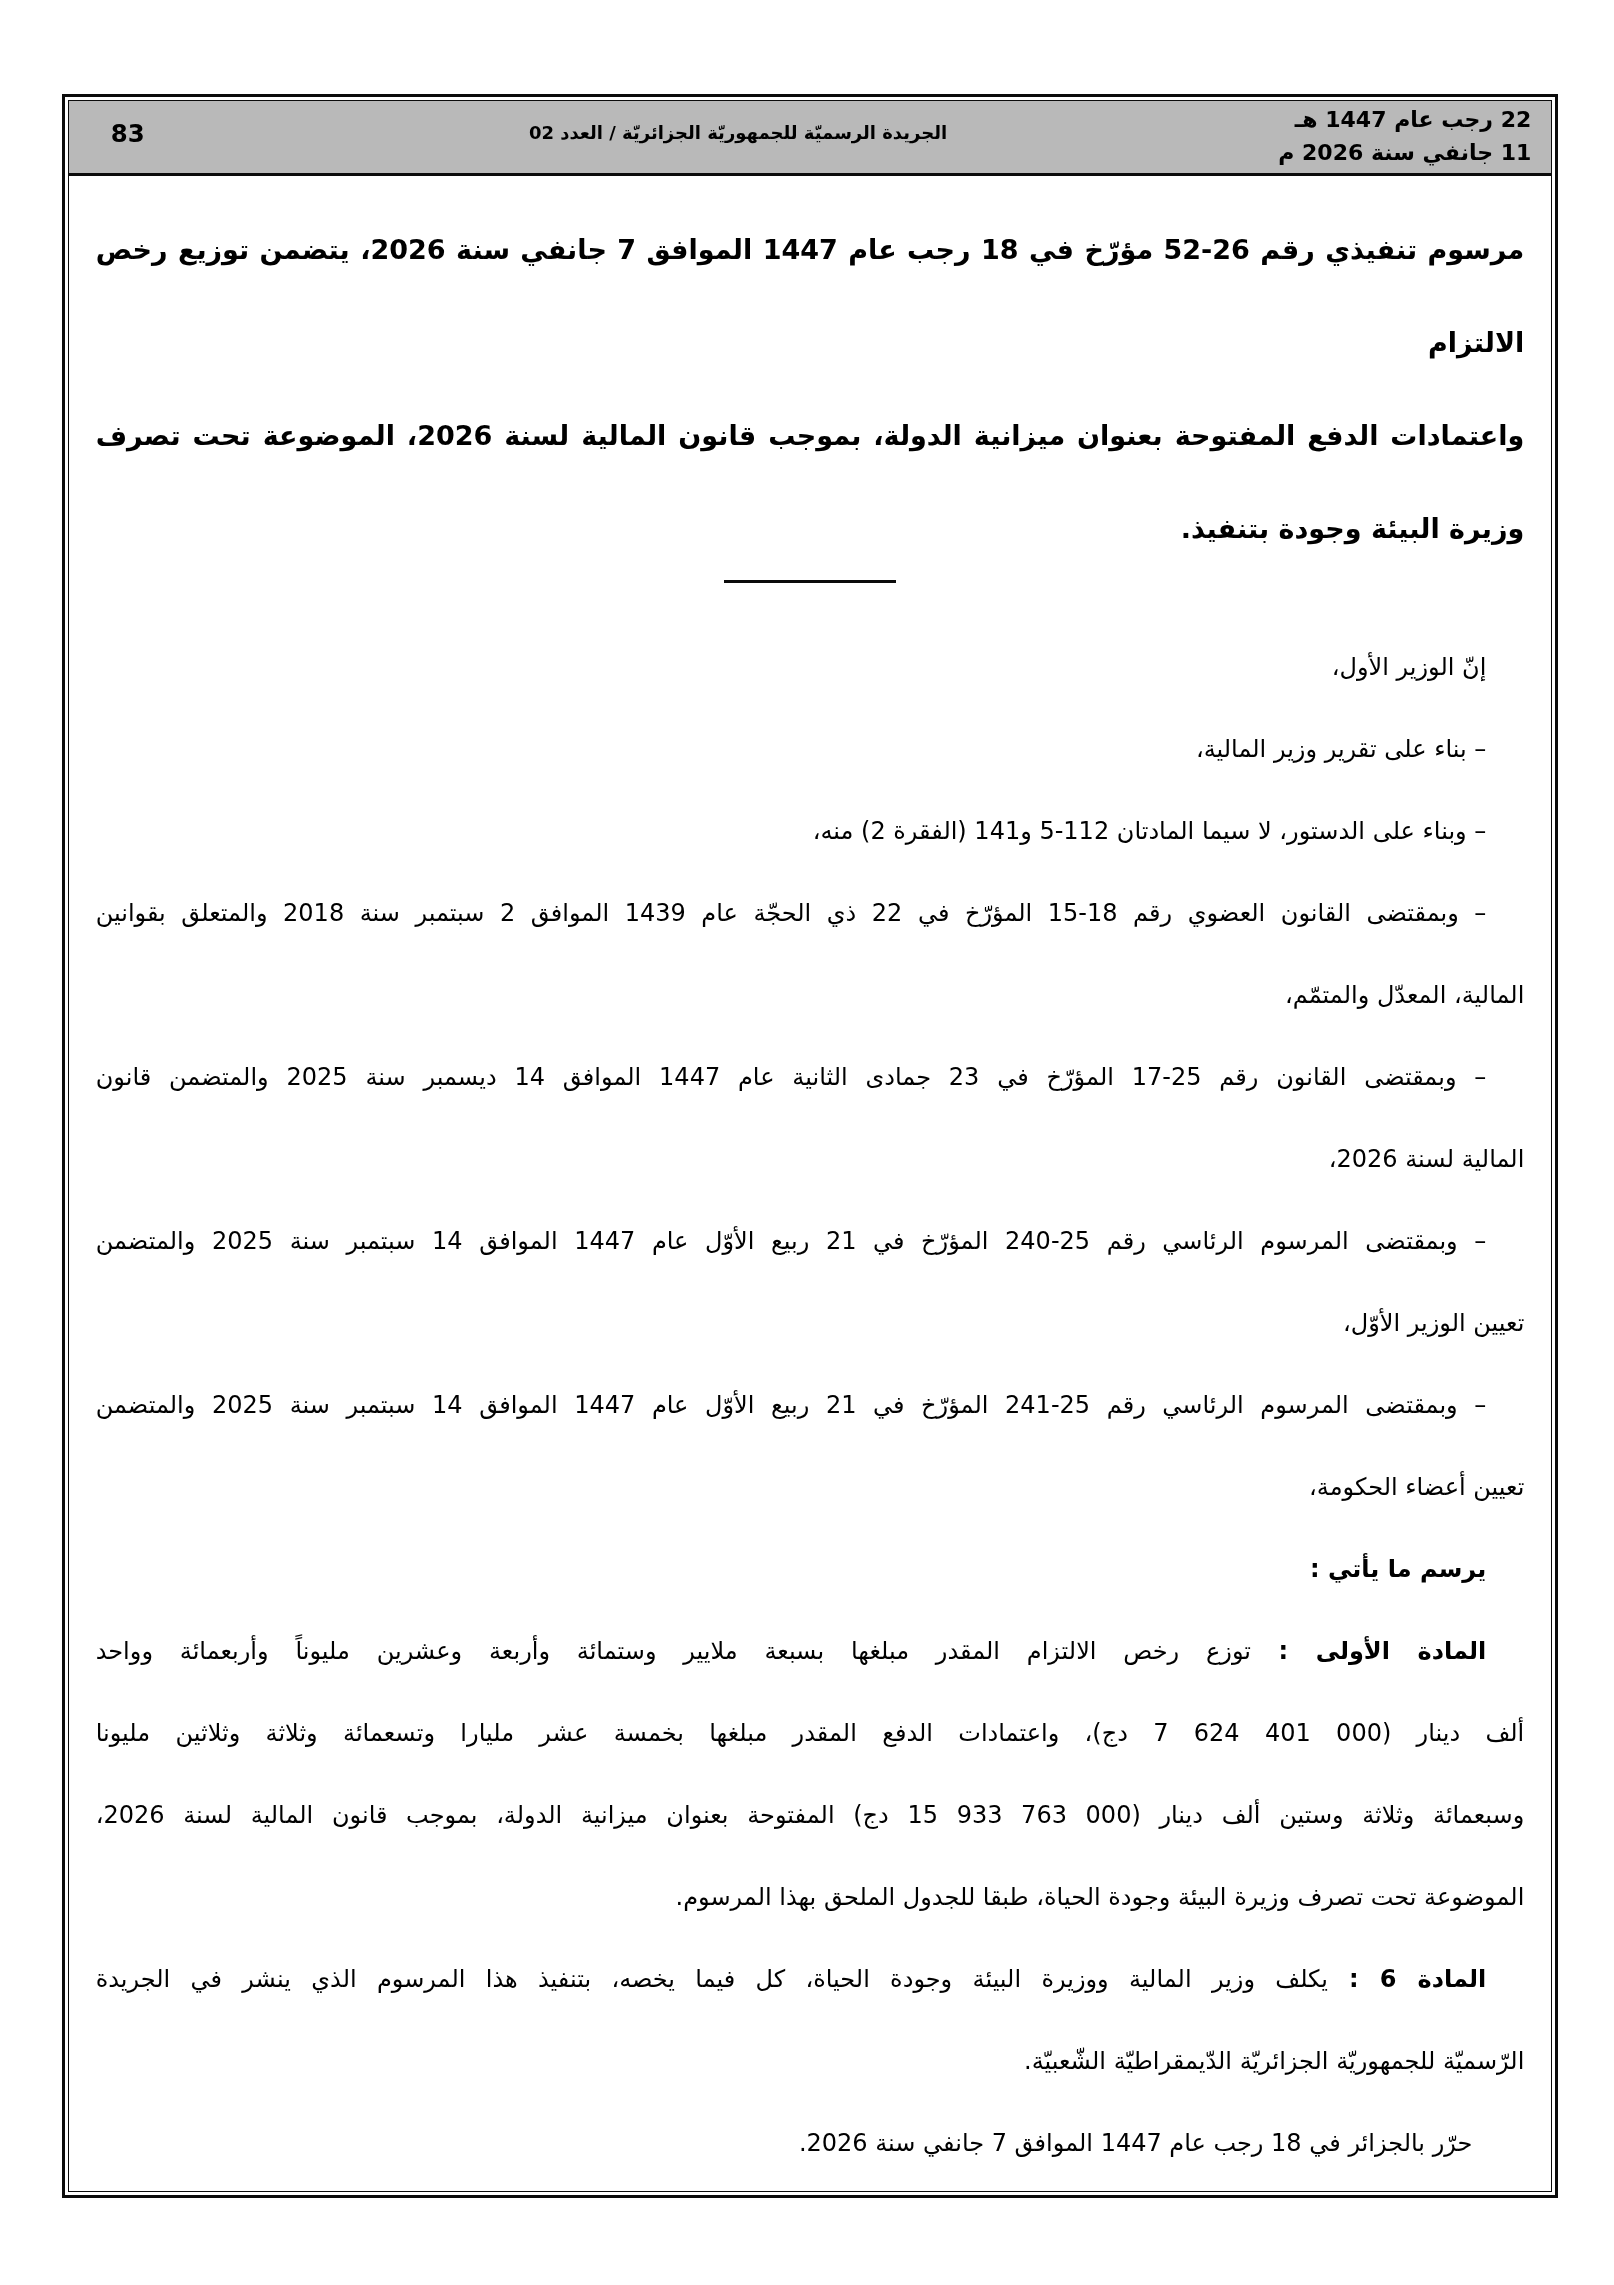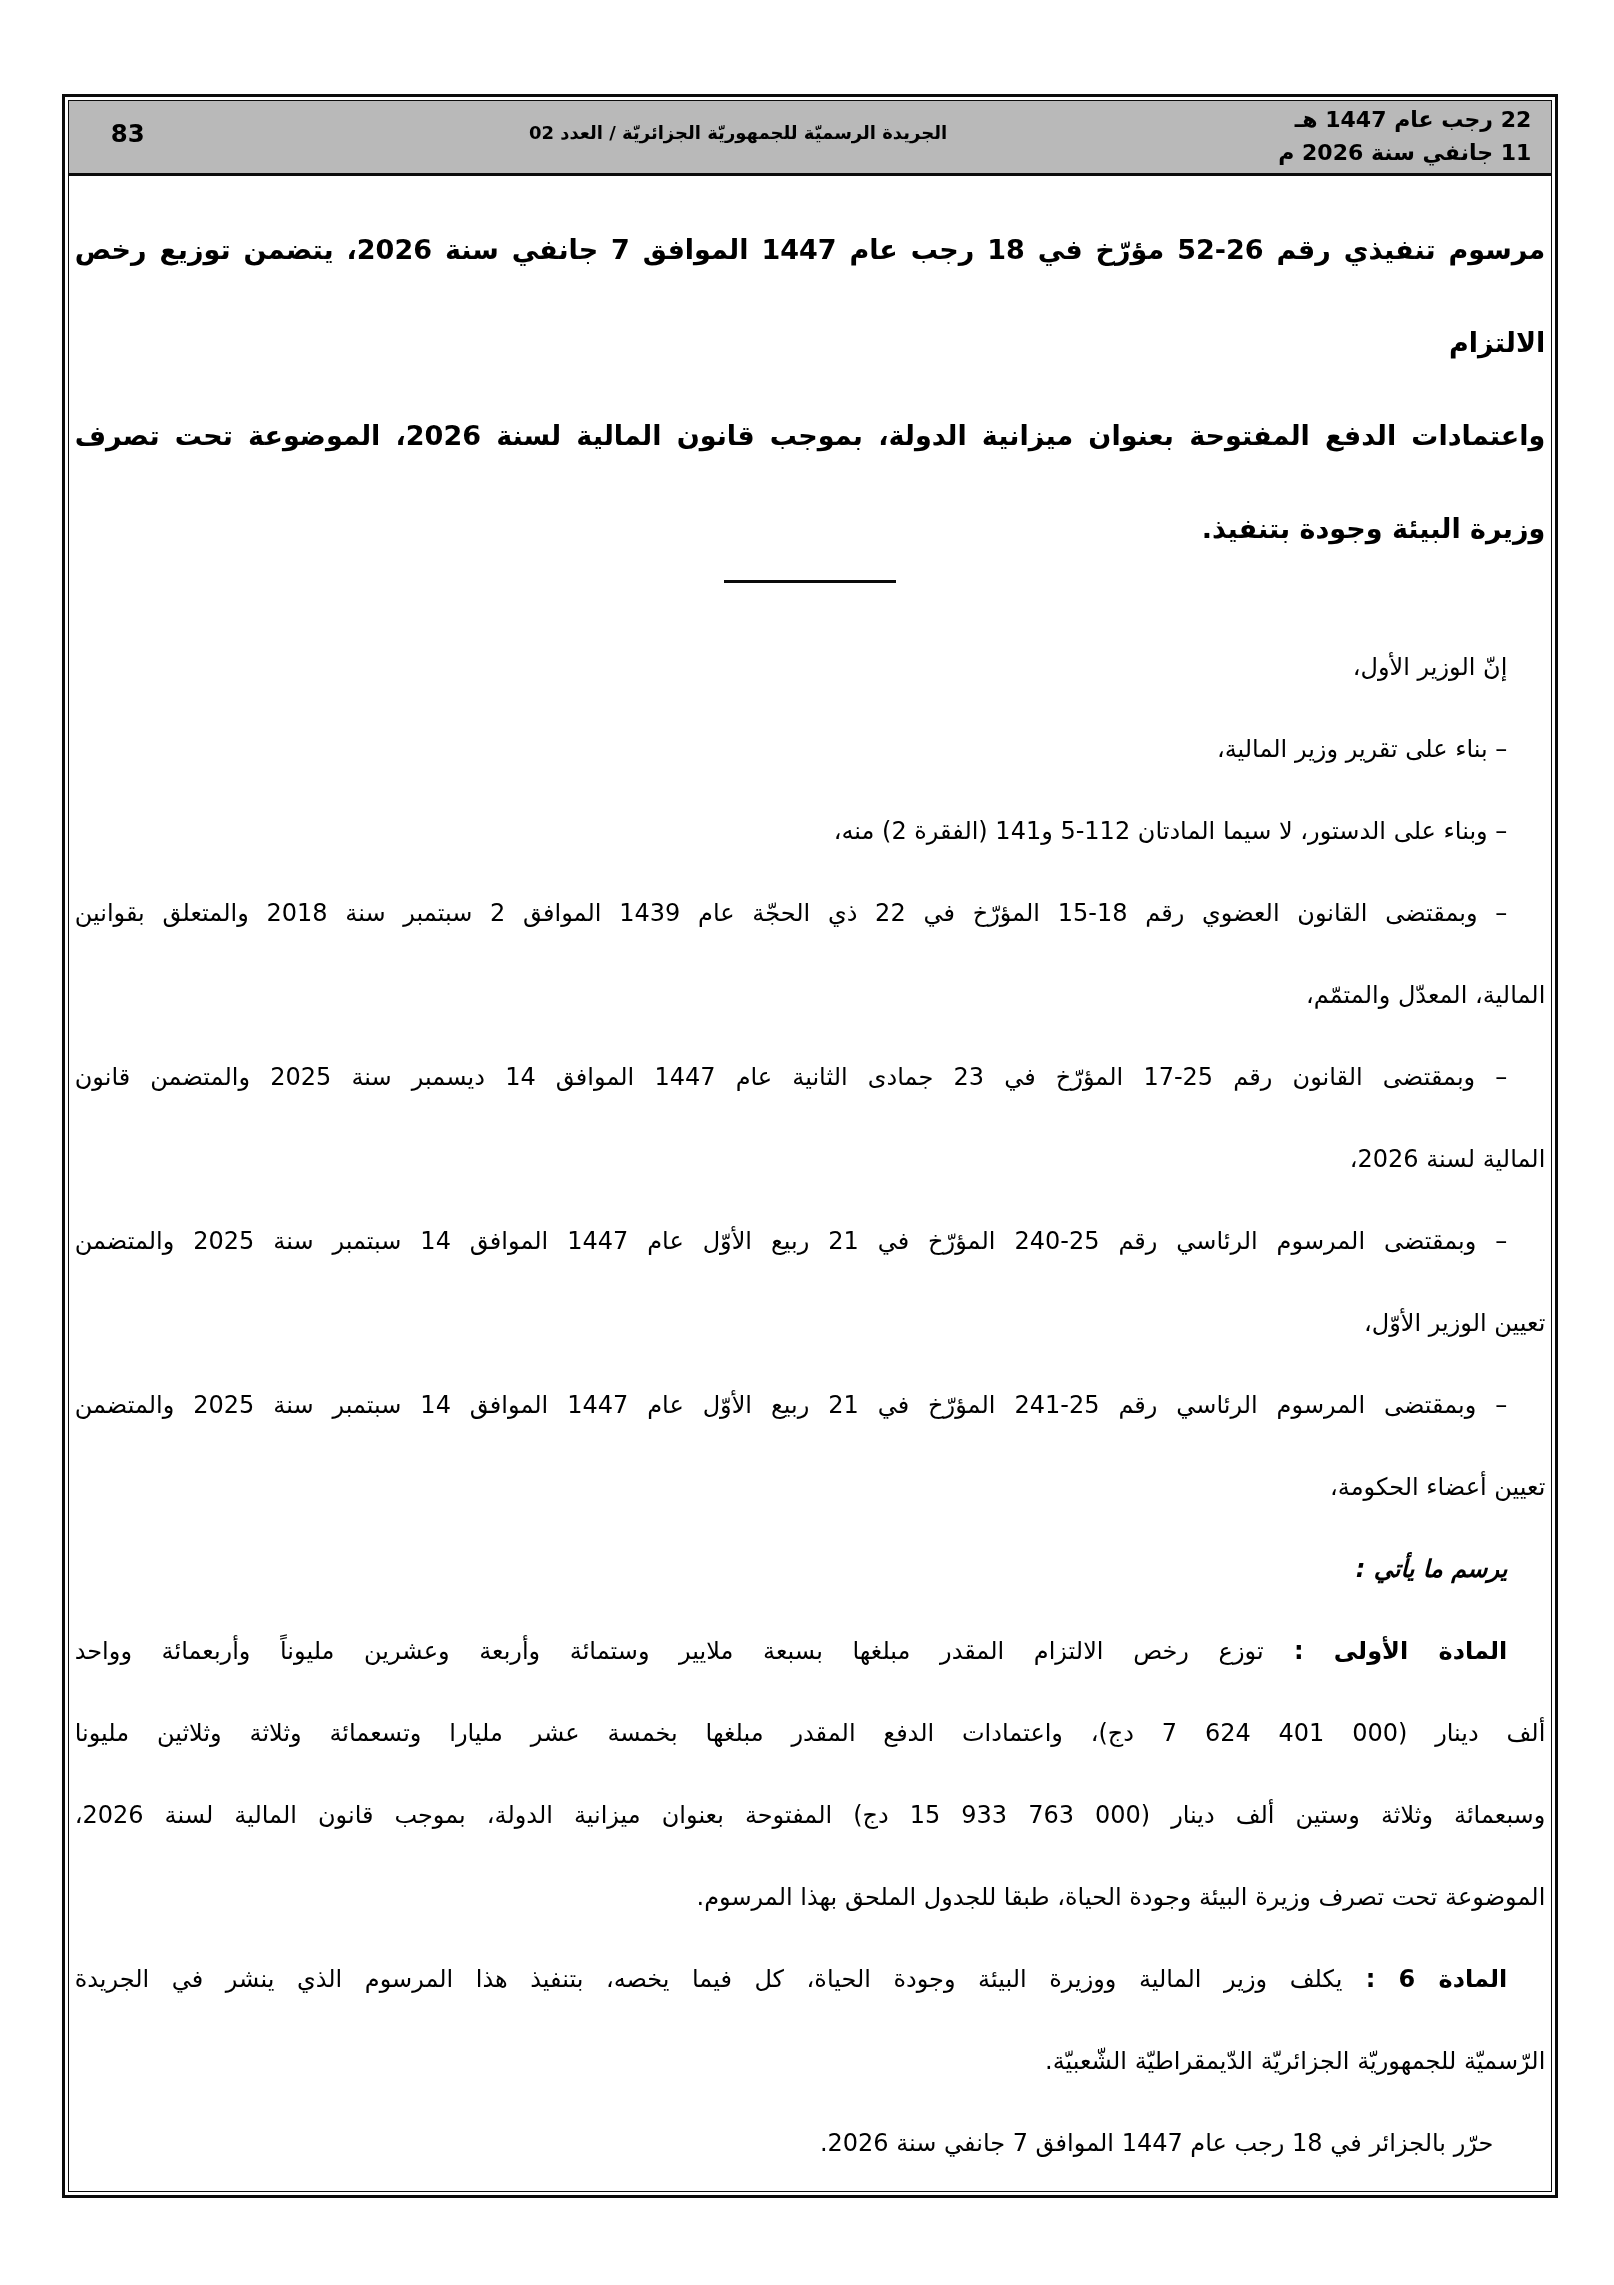--- a/index.html
+++ b/index.html
@@ -37,21 +37,21 @@
     position:absolute; left:109px; right:253px; top:21px;
     text-align:center; font-size:18px; font-weight:bold;
     white-space:nowrap;
   }
   .band .dates {
     position:absolute; right:20px; top:2.7px;
     text-align:right; font-size:22px; font-weight:bold;
     line-height:33px; white-space:nowrap;
   }
 
-  .content { padding:0 6px; }
+  .content { padding:0 27px; }
 
   
   .title-block {
     margin-top:27px;
     font-size:27px; font-weight:bold; line-height:93px;
   }
   .title-block .t { text-align:justify; text-align-last:justify; }
   .title-block .tr { text-align:right; }
 
   .divider {
@@ -59,21 +59,21 @@
     margin:5.4px auto 0 auto;
   }
 
   
   .body-block { margin-top:43px; font-size:24px; line-height:82px; }
   .line { min-height:82px; }
   .j  { text-align:justify; text-align-last:justify; }
   .r  { text-align:right; }
   .ind  { padding-right:38px; }
   .ind2 { padding-right:52px; }
-  .bold { font-weight:bold;font-style:italic; }
+  .bold { font-weight:bold; }
   .lbl  { font-weight:bold; }
 </style>
 </head>
 <body>
 
 <div class="page">
   <div class="frame">
     <div class="frame-inner">
 
       <div class="band">

